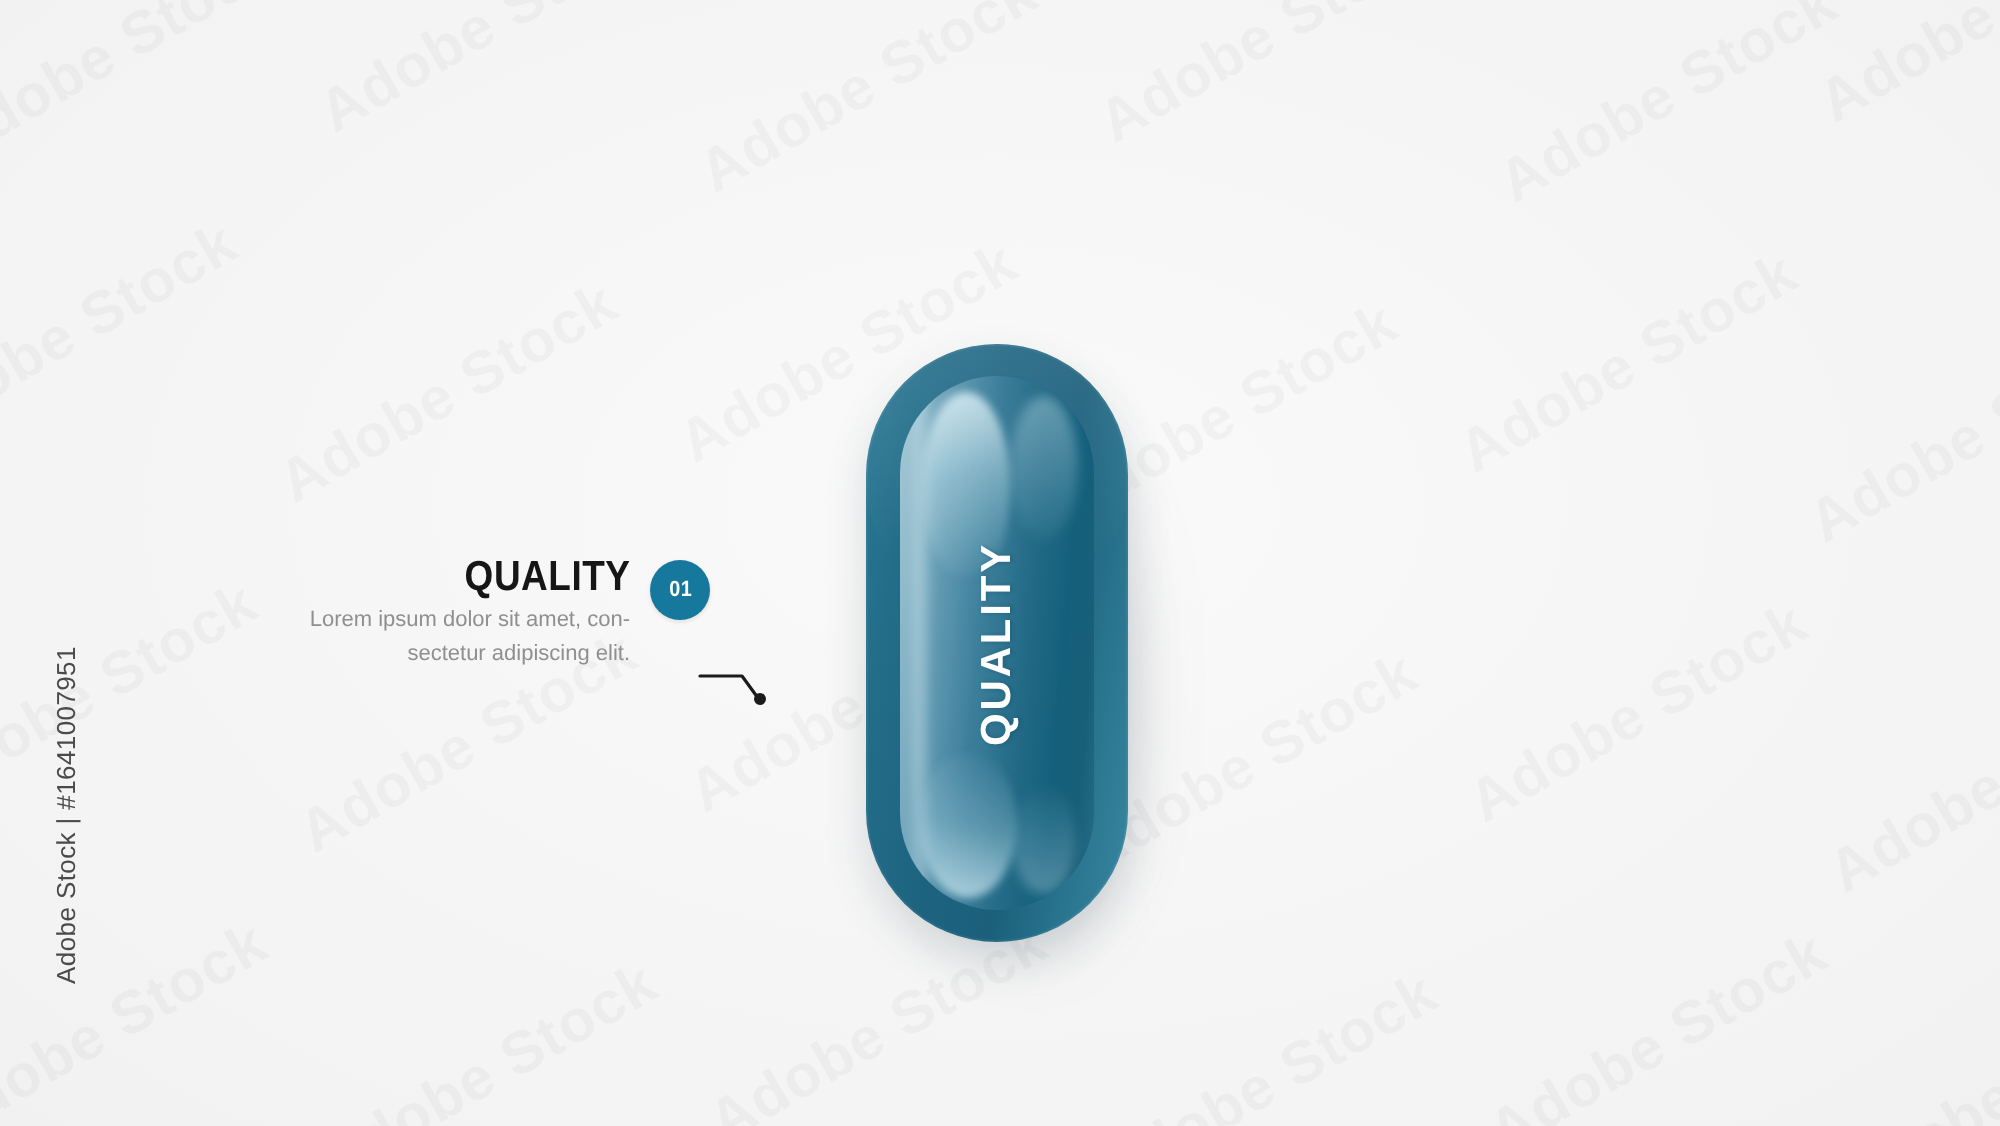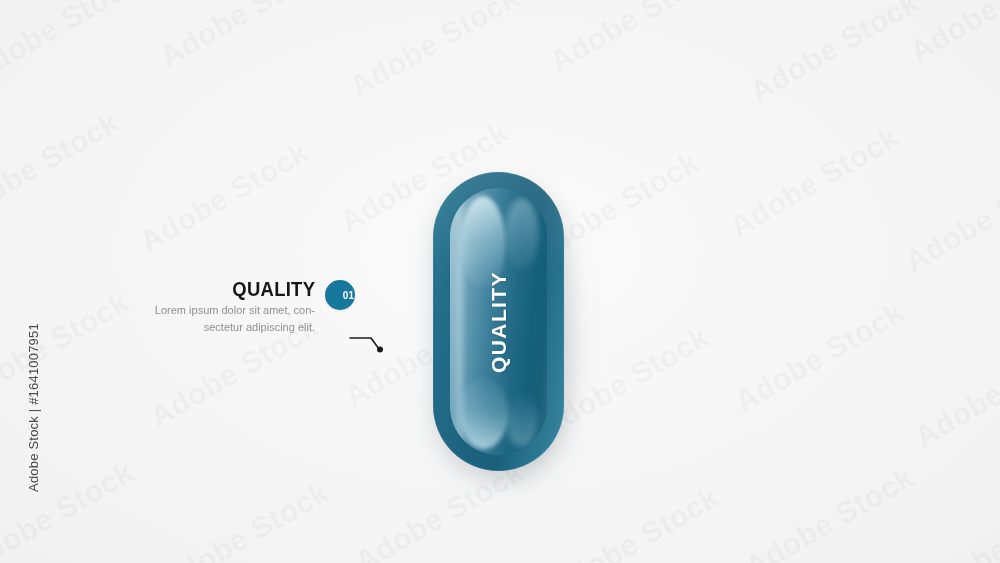--- a/index.html
+++ b/index.html
@@ -100,21 +100,21 @@
   .badge {
     position: absolute;
     left: 325px;
     top: 280px;
     width: 30px;
     height: 30px;
     border-radius: 50%;
     background: #15789c;
     display: flex;
     align-items: center;
-    justify-content: flex-end;
+    justify-content: center;
     box-shadow: 0 1px 2px rgba(0,0,0,0.10);
   }
   .badge span {
     font-family: "Liberation Sans Narrow", "Liberation Sans", sans-serif;
     font-weight: 700;
     font-size: 11px;
     color: #ffffff;
     letter-spacing: 0.3px;
     transform: scaleX(0.9);
   }

